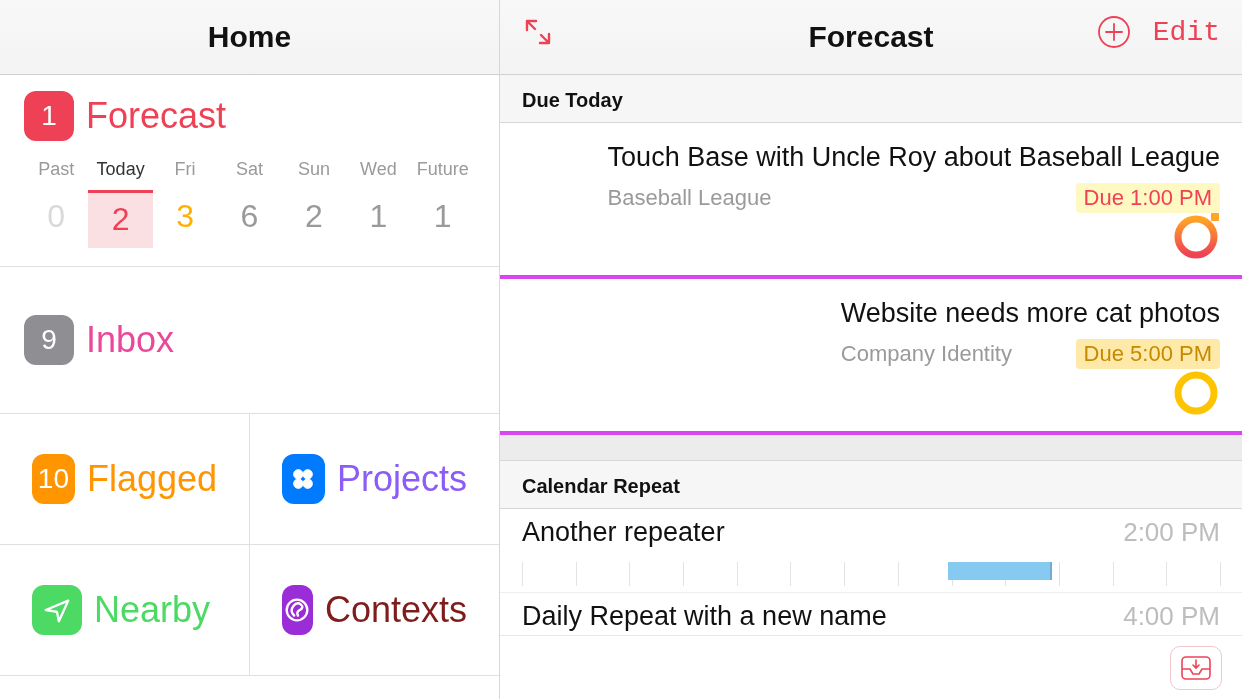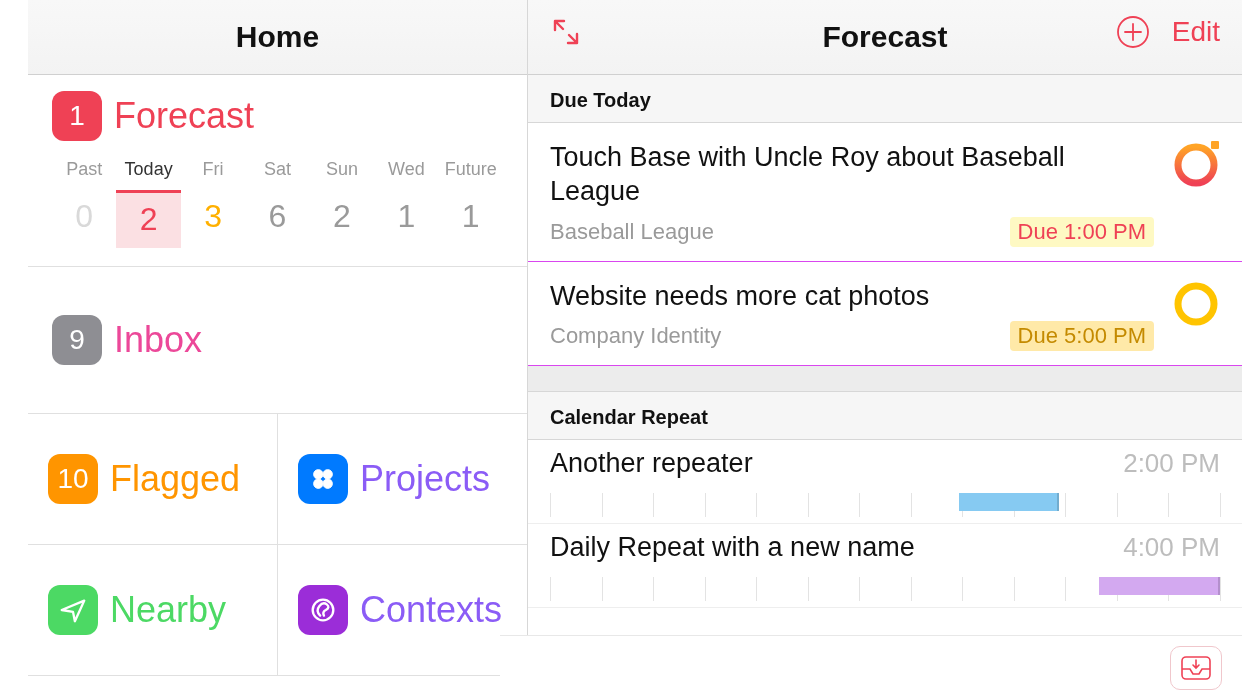--- a/index.html
+++ b/index.html
@@ -14,21 +14,20 @@
     overflow: hidden;
     display: flex;
     font-weight: 300;
   }
   .left-pane {
     width: 500px;
     display: flex;
     flex-direction: column;
     background: #fff;
     border-right: 1px solid #d7d7d7;
-    margin-left: 28px;
   }
   .right-pane {
     flex: 1;
     display: flex;
     flex-direction: column;
     background: #fff;
   }
   .hdr {
     height: 75px;
     background: linear-gradient(#f8f8f8, #f3f3f3);
@@ -38,20 +37,21 @@
     justify-content: center;
     position: relative;
   }
   .hdr-title { font-size: 30px; font-weight: 600; color: #111; }
   .hdr-left, .hdr-right {
     position: absolute;
     top: 0; bottom: 10px;
     display: flex;
     align-items: center;
     gap: 22px;
+    font-family: Liberation Mono, monospace;
   }
   .hdr-left { left: 22px; }
   .hdr-right { right: 22px; }
   .add-icon svg, .expand-icon svg { display: block; }
   .edit-btn { font-size: 28px; color: #ef4155; font-weight: 400; }
   .section-head {
     padding: 14px 22px 10px;
     font-size: 20px;
     font-weight: 600;
     color: #111;
@@ -81,21 +81,21 @@
   .gray-bg { background: #8e8e93; }
   .orange-bg { background: #ff9500; }
   .blue-bg { background: #007aff; }
   .green-bg { background: #4cd964; }
   .purple-bg { background: #9b2dd8; }
   .red-text { color: #ef4155; }
   .gray-text { color: #ec4899; }
   .orange-text { color: #ff9500; }
   .blue-text { color: #8b5cf6; }
   .green-text { color: #4cd964; }
-  .purple-text { color: #8b5cf6; }
+  .purple-text { color: #7f1d1d; }
 
   .forecast-days {
     margin-top: 18px;
     display: flex;
     gap: 0;
   }
   .day {
     width: 66px;
     text-align: center;
   }
@@ -113,33 +113,34 @@
 
   .tile-simple {
     border-bottom: 1px solid #e0e0e0;
     padding: 48px 24px;
   }
   .tile-grid {
     display: flex;
   }
   .tile-half {
     flex: 1;
-    padding: 40px 20px;
+    padding: 40px 32px;
     border-bottom: 1px solid #e0e0e0;
     overflow: hidden;
   }
   .tile-half + .tile-half { border-left: 1px solid #e0e0e0; }
 
   
   .task-card {
     padding: 18px 22px 14px;
-    border-bottom: 1px solid #d946ef;
+    border-bottom: 4px solid #d946ef;
     position: relative;
     display: flex;
-    align-items: flex-start;
+    align-items: flex-end;
+    flex-direction: column;
   }
   .task-body { flex: 1; min-width: 0; }
   .task-title { font-size: 27px; color: #111; font-weight: 400; line-height: 1.25; }
   .task-sub-row {
     display: flex; align-items: center; justify-content: space-between;
     margin-top: 8px;
   }
   .task-sub { font-size: 22px; color: #9a9a9a; font-weight: 300; }
   .due-pill {
     font-size: 22px; padding: 2px 8px; border-radius: 4px; font-weight: 400;

